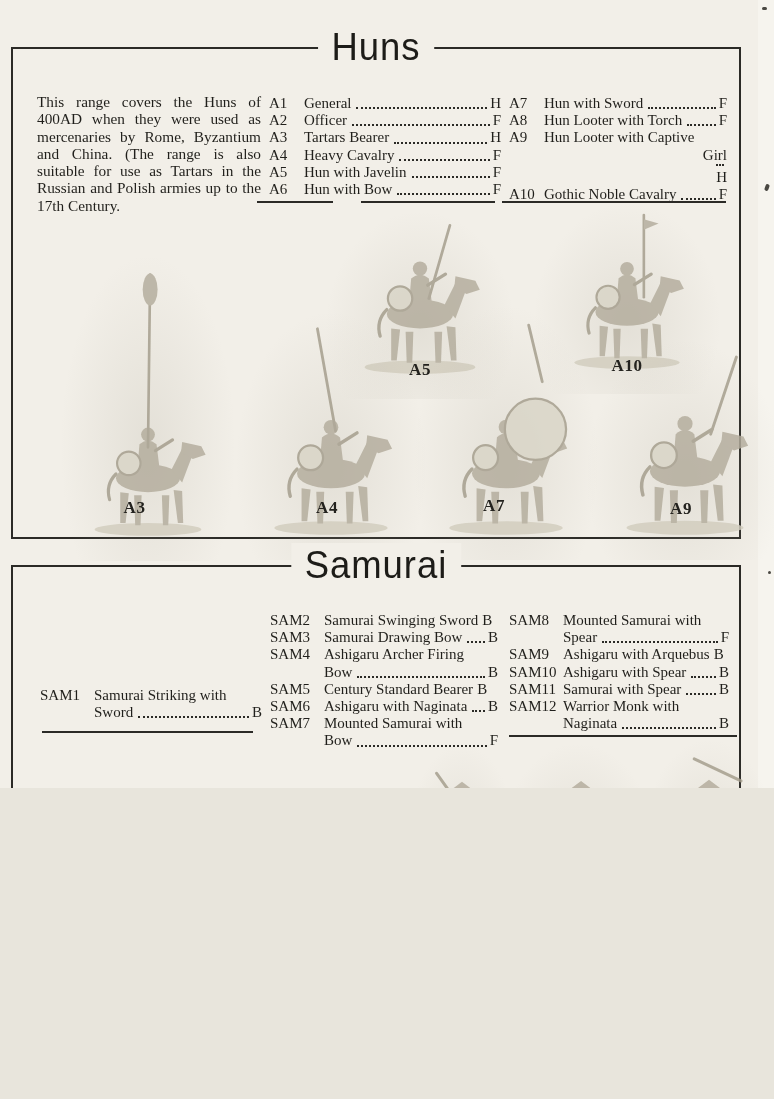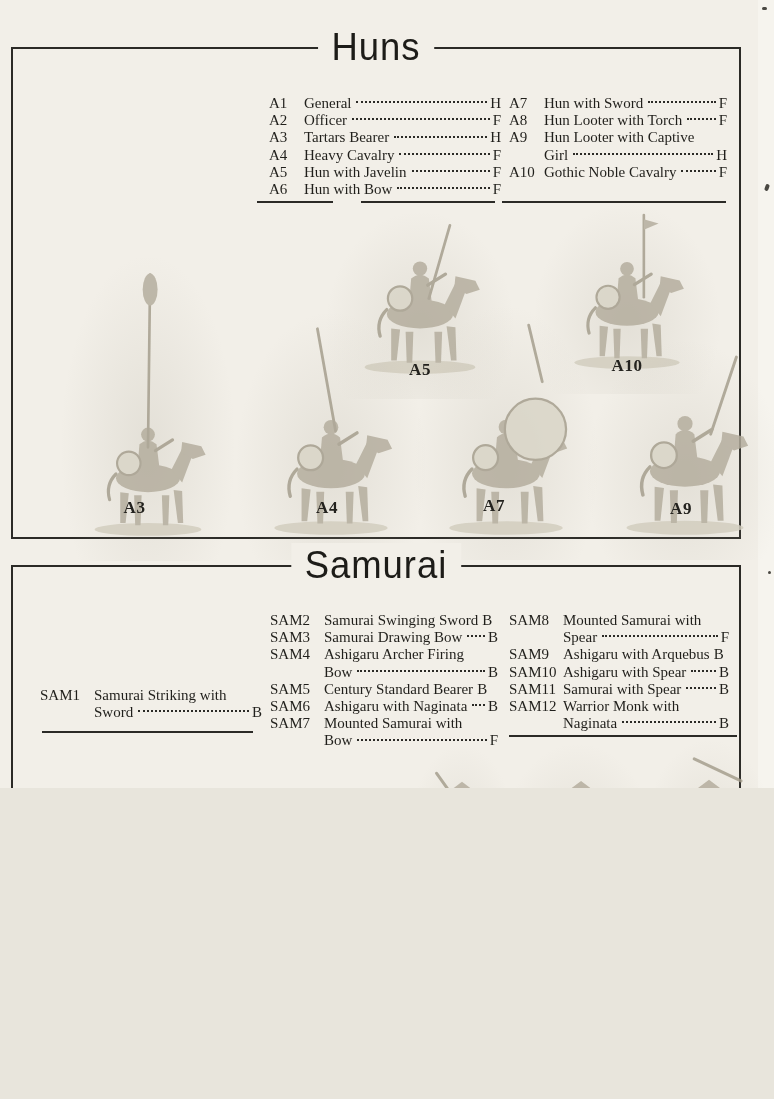--- a/index.html
+++ b/index.html
@@ -30,25 +30,25 @@
   
   .desc{position:absolute;text-align:justify;font-size:15.3px;line-height:17.3px;margin:0;}
   .desc-huns{left:24px;top:44px;width:224px;}
   .desc-samurai{left:24px;top:42px;width:232px;}
   .list{position:absolute;font-size:15px;line-height:17.2px;}
   .huns-col1{left:256px;top:46px;width:232px;}
   .huns-col2{left:496px;top:46px;width:218px;}
   .sam-col1{left:27px;top:120px;width:222px;}
   .sam-col2{left:257px;top:45px;width:228px;}
   .sam-col3{left:496px;top:45px;width:220px;}
-  .eline{display:flex;align-items:center;}
+  .eline{display:flex;align-items:flex-end;}
   .ecode{flex:none;}
   .list-sm .ecode{width:35px;}
   .list-lg .ecode{width:54px;}
-  .list-sm .econt{padding-left:35px;}
+  .list-sm .econt{padding-left:35px;flex-direction:column;}
   .list-lg .econt{padding-left:54px;}
   .ename{flex:none;white-space:nowrap;}
   .eleader{flex:1;min-width:8px;border-bottom:2px dotted var(--rule);margin:0 3px 3px 5px;}
   .eleader.tight{flex:none;min-width:2px;border-bottom:none;margin:0 1px;}
   .egrade{flex:none;}
 
   
   .rule{position:absolute;height:2px;background:var(--rule);}
   .rule-h1{left:244px;top:152px;width:76px;}
   .rule-h2{left:348px;top:152px;width:134px;}
@@ -129,20 +129,21 @@
       <path class="g-stroke" d="M44 48 L58 40"></path>
     </g>
   </defs>
 </svg>
 
 <div class="page">
   <div class="edge-right"></div>
 
   <section class="box box-huns">
     <h1 class="box-title">Huns</h1>
+    <p class="desc desc-huns">This range covers the Huns of 400AD when they were used as mercenaries by Rome, Byzantium and China. (The range is also suitable for use as Tartars in the Russian and Polish armies up to the 17th Century.</p>
     <div class="list list-sm huns-col1" id="huns-col1">
         <div class="entry">
           <div class="eline">
             <span class="ecode">A1</span>
             <span class="ename">General</span>
             <span class="eleader"></span>
             <span class="egrade">H</span>
           </div>
         </div>
         <div class="entry">

